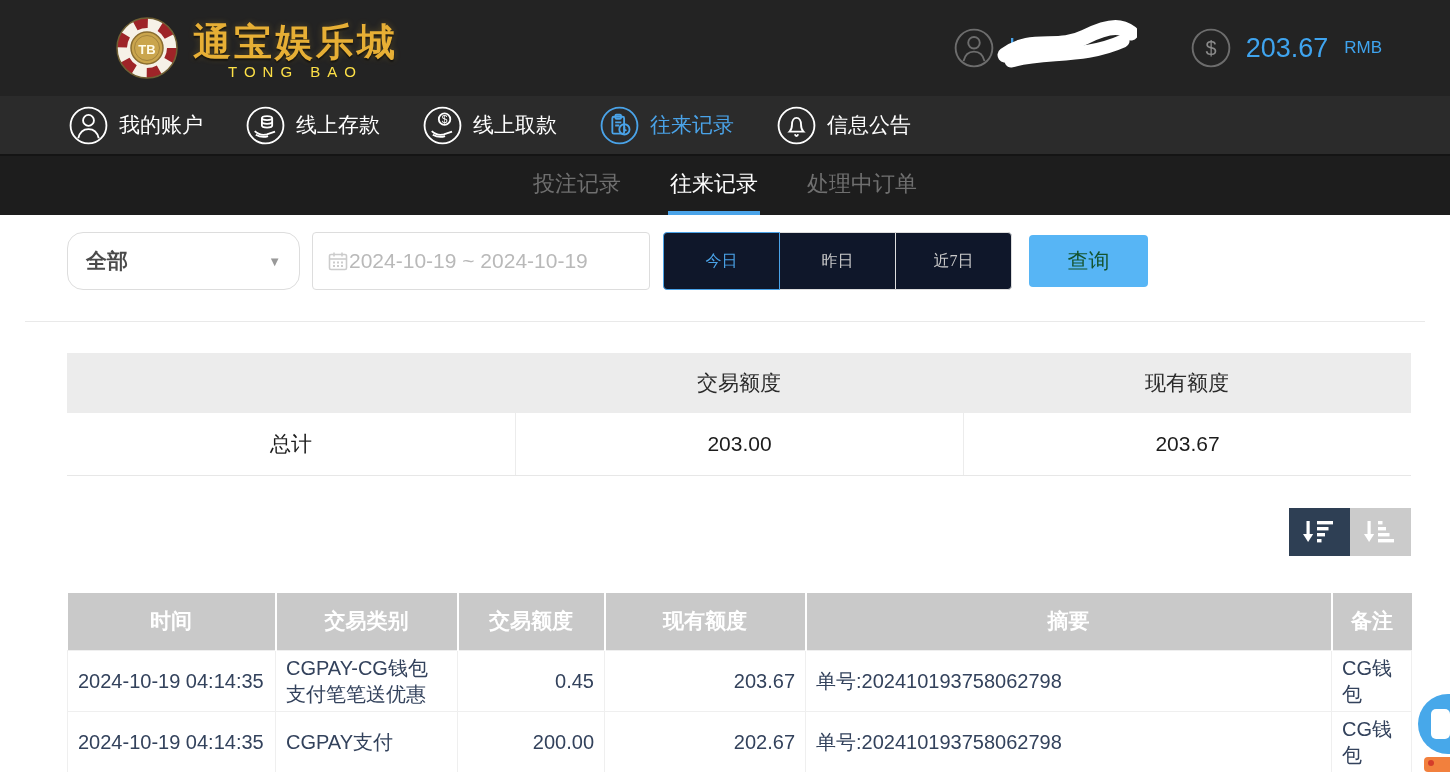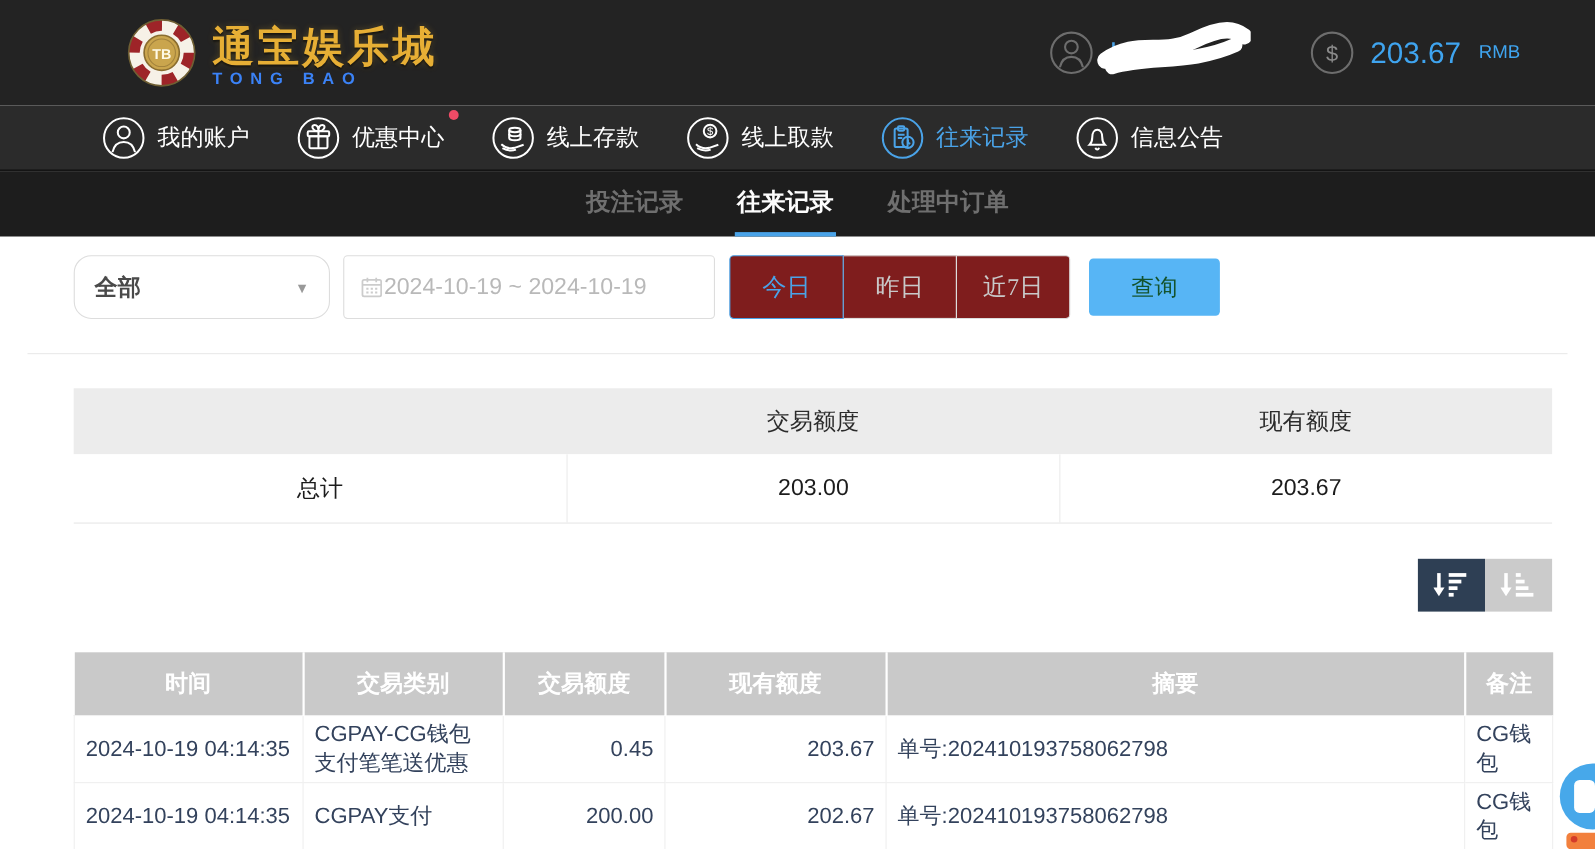--- a/index.html
+++ b/index.html
@@ -14,45 +14,45 @@
     justify-content:space-between; padding-left:115px;
   }
   .logo { display:flex; align-items:center; gap:14px; cursor:pointer; }
   .logo-chip { width:64px; height:64px; display:block; }
   .logo-title {
     font-size:38px; font-weight:bold; letter-spacing:3px; color:#e7af35;
     text-shadow:0 2px 2px rgba(0,0,0,.6), 0 0 6px rgba(255,200,60,.25);
     font-family:"Liberation Serif", serif;
   }
   .logo-sub {
-    font-size:15px; letter-spacing:7px; color:#3b82f6; text-align:left;
-    margin-top:-5px; font-weight:bold;
+    font-size:15px; letter-spacing:7px; color:#fde047; text-align:center;
+    margin-top:-5px; font-weight:normal;
   }
   .top-right { display:flex; align-items:center; gap:95px; margin-right:68px; }
   .user-box, .balance-box { display:flex; align-items:center; gap:14px; cursor:pointer; }
   .hdr-icon { width:42px; height:42px; color:#6d6d6d; display:block; }
   .username { font-size:26px; color:#4aa3e8; position:relative; }
   .scribble { position:absolute; left:-12px; top:-16px; pointer-events:none; }
   .amount { font-size:27px; color:#3fa4ef; }
   .cur { font-size:17px; color:#3fa4ef; margin-left:2px; }
   
   .mainnav {
     height:60px; background:#2b2b2b; display:flex; align-items:center;
-    gap:42px; padding-left:92px; border-bottom:2px solid #141414;text-align:right;
+    gap:42px; padding-left:68px; border-bottom:2px solid #141414;text-align:right;
   }
   .nav-item { display:flex; align-items:center; gap:10px; color:#fff; cursor:pointer; position:relative; }
   .nav-item.active { color:#4aa3e8; }
   .nav-icon { width:41px; height:41px; display:block; color:inherit; }
   .nav-label { font-size:21px; white-space:nowrap; }
   .badge-dot {
     position:absolute; top:-5px; right:-13px; width:9px; height:9px;
     border-radius:50%; background:#ef4b66;
   }
   
-  .subtabs { height:59px; background:#1d1d1d; display:flex; justify-content:center; gap:45px;font-weight:bold; }
+  .subtabs { height:59px; background:#1d1d1d; display:flex; justify-content:center; gap:45px; }
   .subtab {
     font-size:22px; color:#6f6f6f; display:flex; align-items:center; height:100%;
     border-bottom:4px solid transparent; cursor:pointer; padding:0 2px;
   }
   .subtab.active { color:#fdfdfd; border-bottom-color:#4aa3e8; }
   
   .content { padding:17px 39px 0 67px; }
   .filters { display:flex; align-items:center; }
   .select-box {
     width:233px; height:58px; border:1px solid #ddd; border-radius:16px;
@@ -63,23 +63,23 @@
   .select-box .caret { font-size:13px; color:#999; }
   .date-box {
     width:338px; height:58px; border:1px solid #ddd; border-radius:4px;
     display:flex; align-items:center; gap:0; padding:0 14px; margin-left:12px;
     cursor:pointer; background:#fff;
   }
   .date-box .cal { width:22px; height:22px; color:#ccc; display:block; }
   .date-box .date-text { font-size:21px; color:#b9b9b9; white-space:nowrap; }
   .quick-group { display:flex; margin-left:13px; }
   .qbtn {
-    width:104px; height:58px; border:1px solid #ddd; background:#7f1d1d;
+    width:117px; height:58px; border:1px solid #ddd; background:#0f172a;
     display:flex; align-items:center; justify-content:center;
-    font-size:22px; color:#c9c9c9; cursor:pointer;
+    font-size:16px; color:#c9c9c9; cursor:pointer;
   }
   .qbtn + .qbtn { margin-left:-1px; }
   .qbtn:first-child { border-radius:4px 0 0 4px; }
   .qbtn:last-child { border-radius:0 4px 4px 0;font-family:Liberation Serif, serif; }
   .qbtn.active { color:#4aa3e8; border-color:#4aa3e8; position:relative; z-index:1; }
   .query-btn {
     width:119px; height:52px; margin-left:17px; border:none; border-radius:4px;
     background:#57b5f5; color:#14532d; font-size:21px; cursor:pointer;
     font-family:"Liberation Sans", sans-serif;
   }
@@ -182,31 +182,20 @@
 </header>
 
 <nav class="mainnav">
   <div class="nav-item">
     <svg class="nav-icon" viewBox="0 0 40 40" fill="none" stroke="currentColor" stroke-width="1.8">
       <circle cx="20" cy="20" r="17.5"></circle>
         <circle cx="20" cy="15" r="5.3"></circle>
       <path d="M10 32.5c1.5-6.5 5.8-9 10-9s8.5 2.5 10 9"></path>
     </svg>
     <span class="nav-label">我的账户</span>
-  </div>
-  <div class="nav-item">
-    <svg class="nav-icon" viewBox="0 0 40 40" fill="none" stroke="currentColor" stroke-width="1.8">
-      <circle cx="20" cy="20" r="17.5"></circle>
-      <rect x="10.5" y="14" width="19" height="4.5" rx="1"></rect>
-      <rect x="12" y="18.5" width="16" height="10.5" rx="1"></rect>
-      <path d="M20 14v15"></path>
-      <path d="M20 14c-5.5 0-7-5.5-3.5-5.5 2.5 0 3.5 2.8 3.5 5.5zm0 0c5.5 0 7-5.5 3.5-5.5-2.5 0-3.5 2.8-3.5 5.5z"></path>
-    </svg>
-    <span class="nav-label">优惠中心</span>
-    <span class="badge-dot"></span>
   </div>
   <div class="nav-item">
     <svg class="nav-icon" viewBox="0 0 40 40" fill="none" stroke="currentColor" stroke-width="1.8">
       <circle cx="20" cy="20" r="17.5"></circle>
       <ellipse cx="21.5" cy="12.8" rx="5" ry="2"></ellipse>
       <path d="M16.5 12.8v3.6c0 1.1 2.2 2 5 2s5-.9 5-2v-3.6"></path>
       <path d="M16.5 16.4v3.6c0 1.1 2.2 2 5 2s5-.9 5-2v-3.6"></path>
       <path d="M9.5 25.5c3.5 3.2 7.8 4.2 11.8 3.2l8-2.7"></path>
       <path d="M10.5 29c4 2.2 8.2 2.6 12 1.3"></path>
     </svg>

